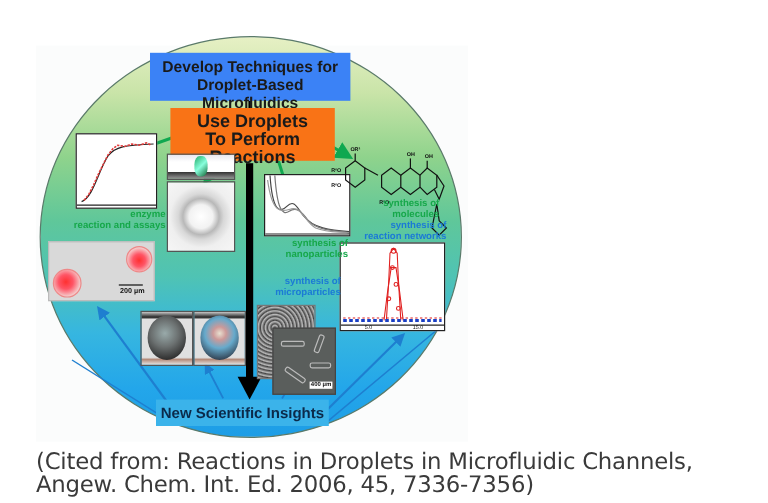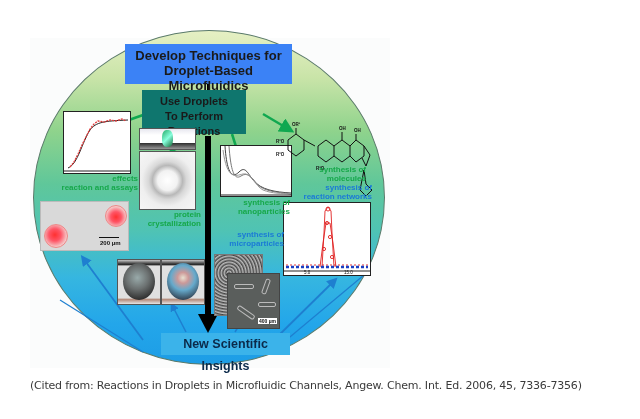--- a/index.html
+++ b/index.html
@@ -5,28 +5,28 @@
   html, body { margin:0; padding:0; background:#ffffff; }
   body { width:640px; height:419px; position:relative; overflow:hidden; font-family:"Liberation Sans", sans-serif; }
   .figure { position:absolute; left:0; top:0; width:640px; height:370px; }
   .figure-bg { position:absolute; left:30px; top:38px; width:360px; height:330px; background:#fbfcfc; }
   .circle { position:absolute; left:33px; top:30px; width:350px; height:333px; border-radius:50%;
     background: linear-gradient(to bottom, #e6f0c4 0%, #c9e4a8 14%, #8fd38c 30%, #5fc79a 46%, #4fc3b4 60%, #36b6e0 74%, #23a6ea 88%, #1d9de6 100%);
     border:1px solid #5a7a6a; overflow:hidden; }
   svg.overlay { position:absolute; left:0; top:0; }
   .box { position:absolute; text-align:center; font-weight:bold; color:#1a1a1a; line-height:15px; }
   .yellow-box { left:125px; top:44px; width:167px; height:40px; background:#3b82f6; font-size:13px; padding-top:4px; box-sizing:border-box; }
-  .green-box { left:142px; top:90px; width:104px; height:44px; background:#0f766e; font-size:11px; padding-top:4px; box-sizing:border-box; }
-  .insight-box { left:161px; top:333px; width:129px; height:22px; background:#3bb3ea; font-size:12.5px; line-height:22px; color:#0b2a4a; }
+  .green-box { left:142px; top:90px; width:137px; height:44px; background:#f97316; font-size:15px; padding-top:4px; box-sizing:border-box; }
+  .insight-box { left:130px; top:333px; width:144px; height:22px; background:#3bb3ea; font-size:12.5px; line-height:22px; color:#0b2a4a; }
   .lbl { position:absolute; text-align:right; font-weight:bold; font-size:8px; line-height:9px; }
   .lbl.green { color:#16a84a; }
   .lbl.blue { color:#1b7ad6; }
   .panel { position:absolute; background:#ffffff; border:1px solid #222; }
   .photo { position:absolute; border:1px solid #555; }
-  .caption { position:absolute; left:30px; top:376px; width:610px; font-size:11px; line-height:19px; color:#3a3a3a; font-family:"DejaVu Sans", sans-serif; letter-spacing:-0.2px; }
+  .caption { position:absolute; left:30px; top:376px; width:610px; font-size:19px; line-height:19px; color:#3a3a3a; font-family:"DejaVu Sans", sans-serif; letter-spacing:-0.2px; }
   .scale-text { position:absolute; font-size:6px; color:#111; font-weight:bold; }
 </style>
 </head>
 <body>
 
 <div class="figure">
   <div class="figure-bg"></div>
   <div class="circle"></div>
 
   <svg class="overlay" width="640" height="370">
@@ -150,26 +150,22 @@
         <path d="M2,62 L84,62" stroke-dasharray="2,2"></path>
       </g>
       <path d="M2,64 L84,64" stroke="#1a3fc4" stroke-width="2.5" stroke-dasharray="3,2"></path>
       <line x1="0" y1="68" x2="86" y2="68" stroke="#222"></line>
       <text x="20" y="71" font-size="4.5" fill="#111" font-family="Liberation Sans, sans-serif">5.0</text>
       <text x="60" y="71" font-size="4.5" fill="#111" font-family="Liberation Sans, sans-serif">15.0</text>
     </svg>
   </div>
 
   <div class="lbl green" style="left:52px;top:174px;width:86px;">
-    <div>effects</div>
+    <div>enzyme</div>
     <div>reaction and assays</div>
-  </div>
-  <div class="lbl green" style="left:131px;top:210px;width:70px;">
-    <div>protein</div>
-    <div>crystallization</div>
   </div>
   <div class="lbl green" style="left:218px;top:198px;width:72px;">
     <div>synthesis of</div>
     <div>nanoparticles</div>
   </div>
   <div class="lbl blue" style="left:212px;top:230px;width:72px;">
     <div>synthesis of</div>
     <div>microparticles</div>
   </div>
   <div class="lbl green" style="left:300px;top:165px;width:66px;">

